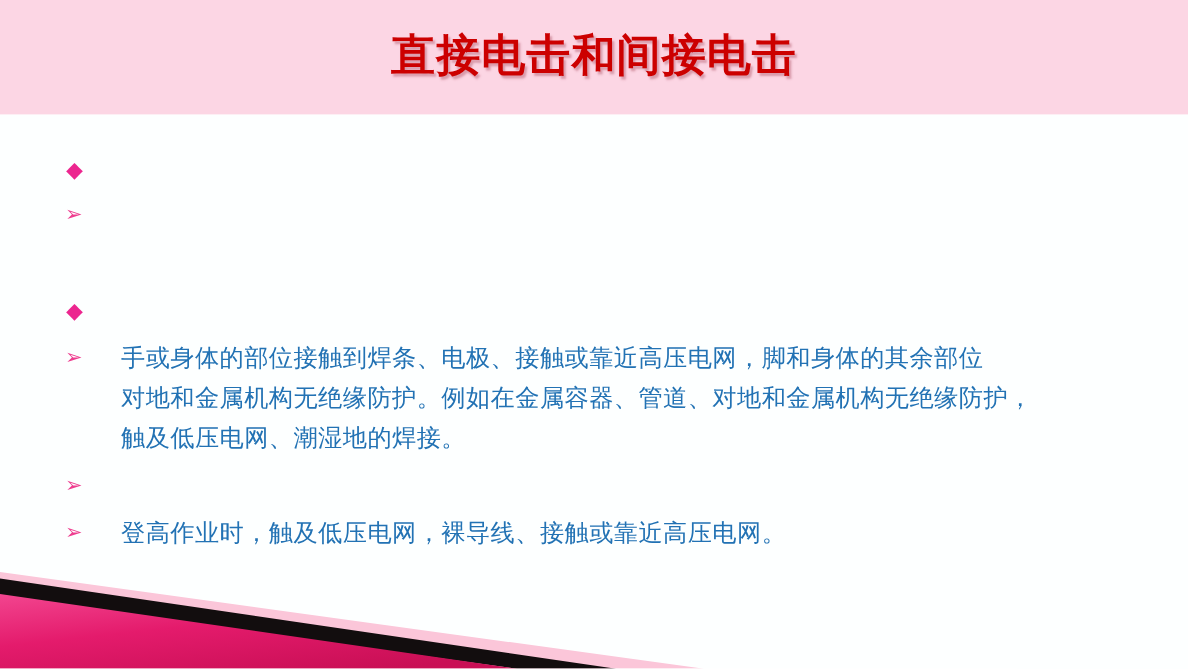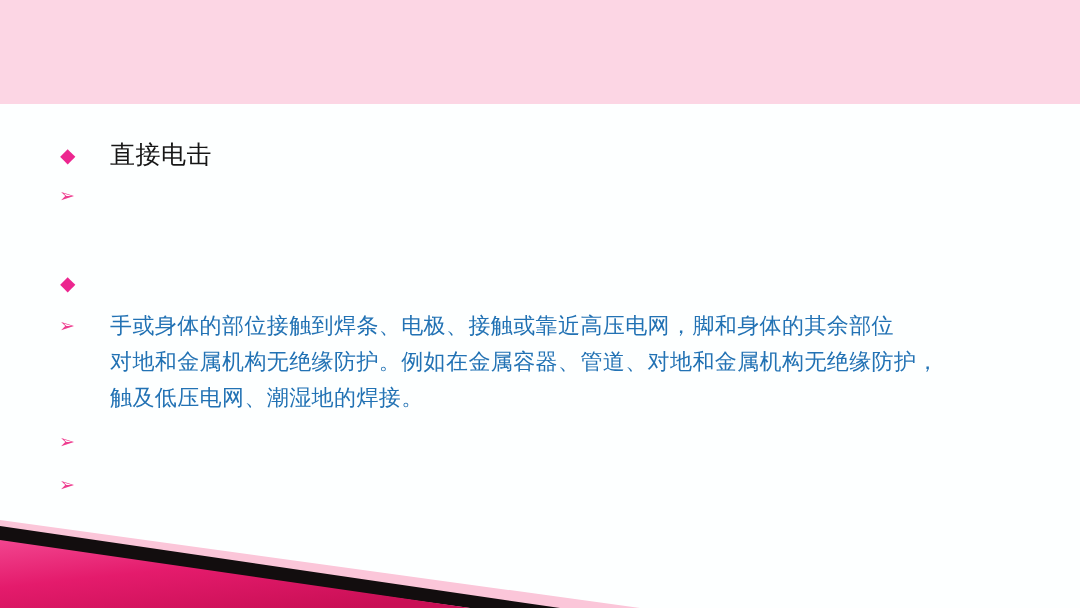--- a/index.html
+++ b/index.html
@@ -136,27 +136,27 @@
     height: 112px;
     pointer-events: none;
   }
 </style>
 </head>
 <body>
 
 <div id="slide">
 
   <div id="header-band"></div>
+  <div id="slide-title">直接电击和间接电击</div>
 
   <div id="content">
 
     <div class="block" id="b1-main">
       <div class="row level1">
         <span class="bullet-glyph">◆</span>
-        <span class="text-span">直接电击</span>
       </div>
     </div>
 
     <div class="block" id="b1-sub1">
       <div class="row level2">
         <span class="bullet-glyph arrow">➢</span>
       </div>
     </div>
 
     <div class="block" id="b2-main">
@@ -176,20 +176,21 @@
 
     <div class="block" id="b2-sub2">
       <div class="row level2">
         <span class="bullet-glyph arrow">➢</span>
       </div>
     </div>
 
     <div class="block" id="b2-sub3">
       <div class="row level2">
         <span class="bullet-glyph arrow">➢</span>
+        <span class="text-span">登高作业时，触及低压电网，裸导线、接触或靠近高压电网。</span>
       </div>
     </div>
 
   </div>
 
   <svg id="deco" viewBox="0 0 660 112" preserveAspectRatio="none">
     <defs>
       <linearGradient id="magGrad" x1="0" y1="0" x2="0.75" y2="1">
         <stop offset="0%" stop-color="#f2458f"></stop>
         <stop offset="45%" stop-color="#e41b6c"></stop>

